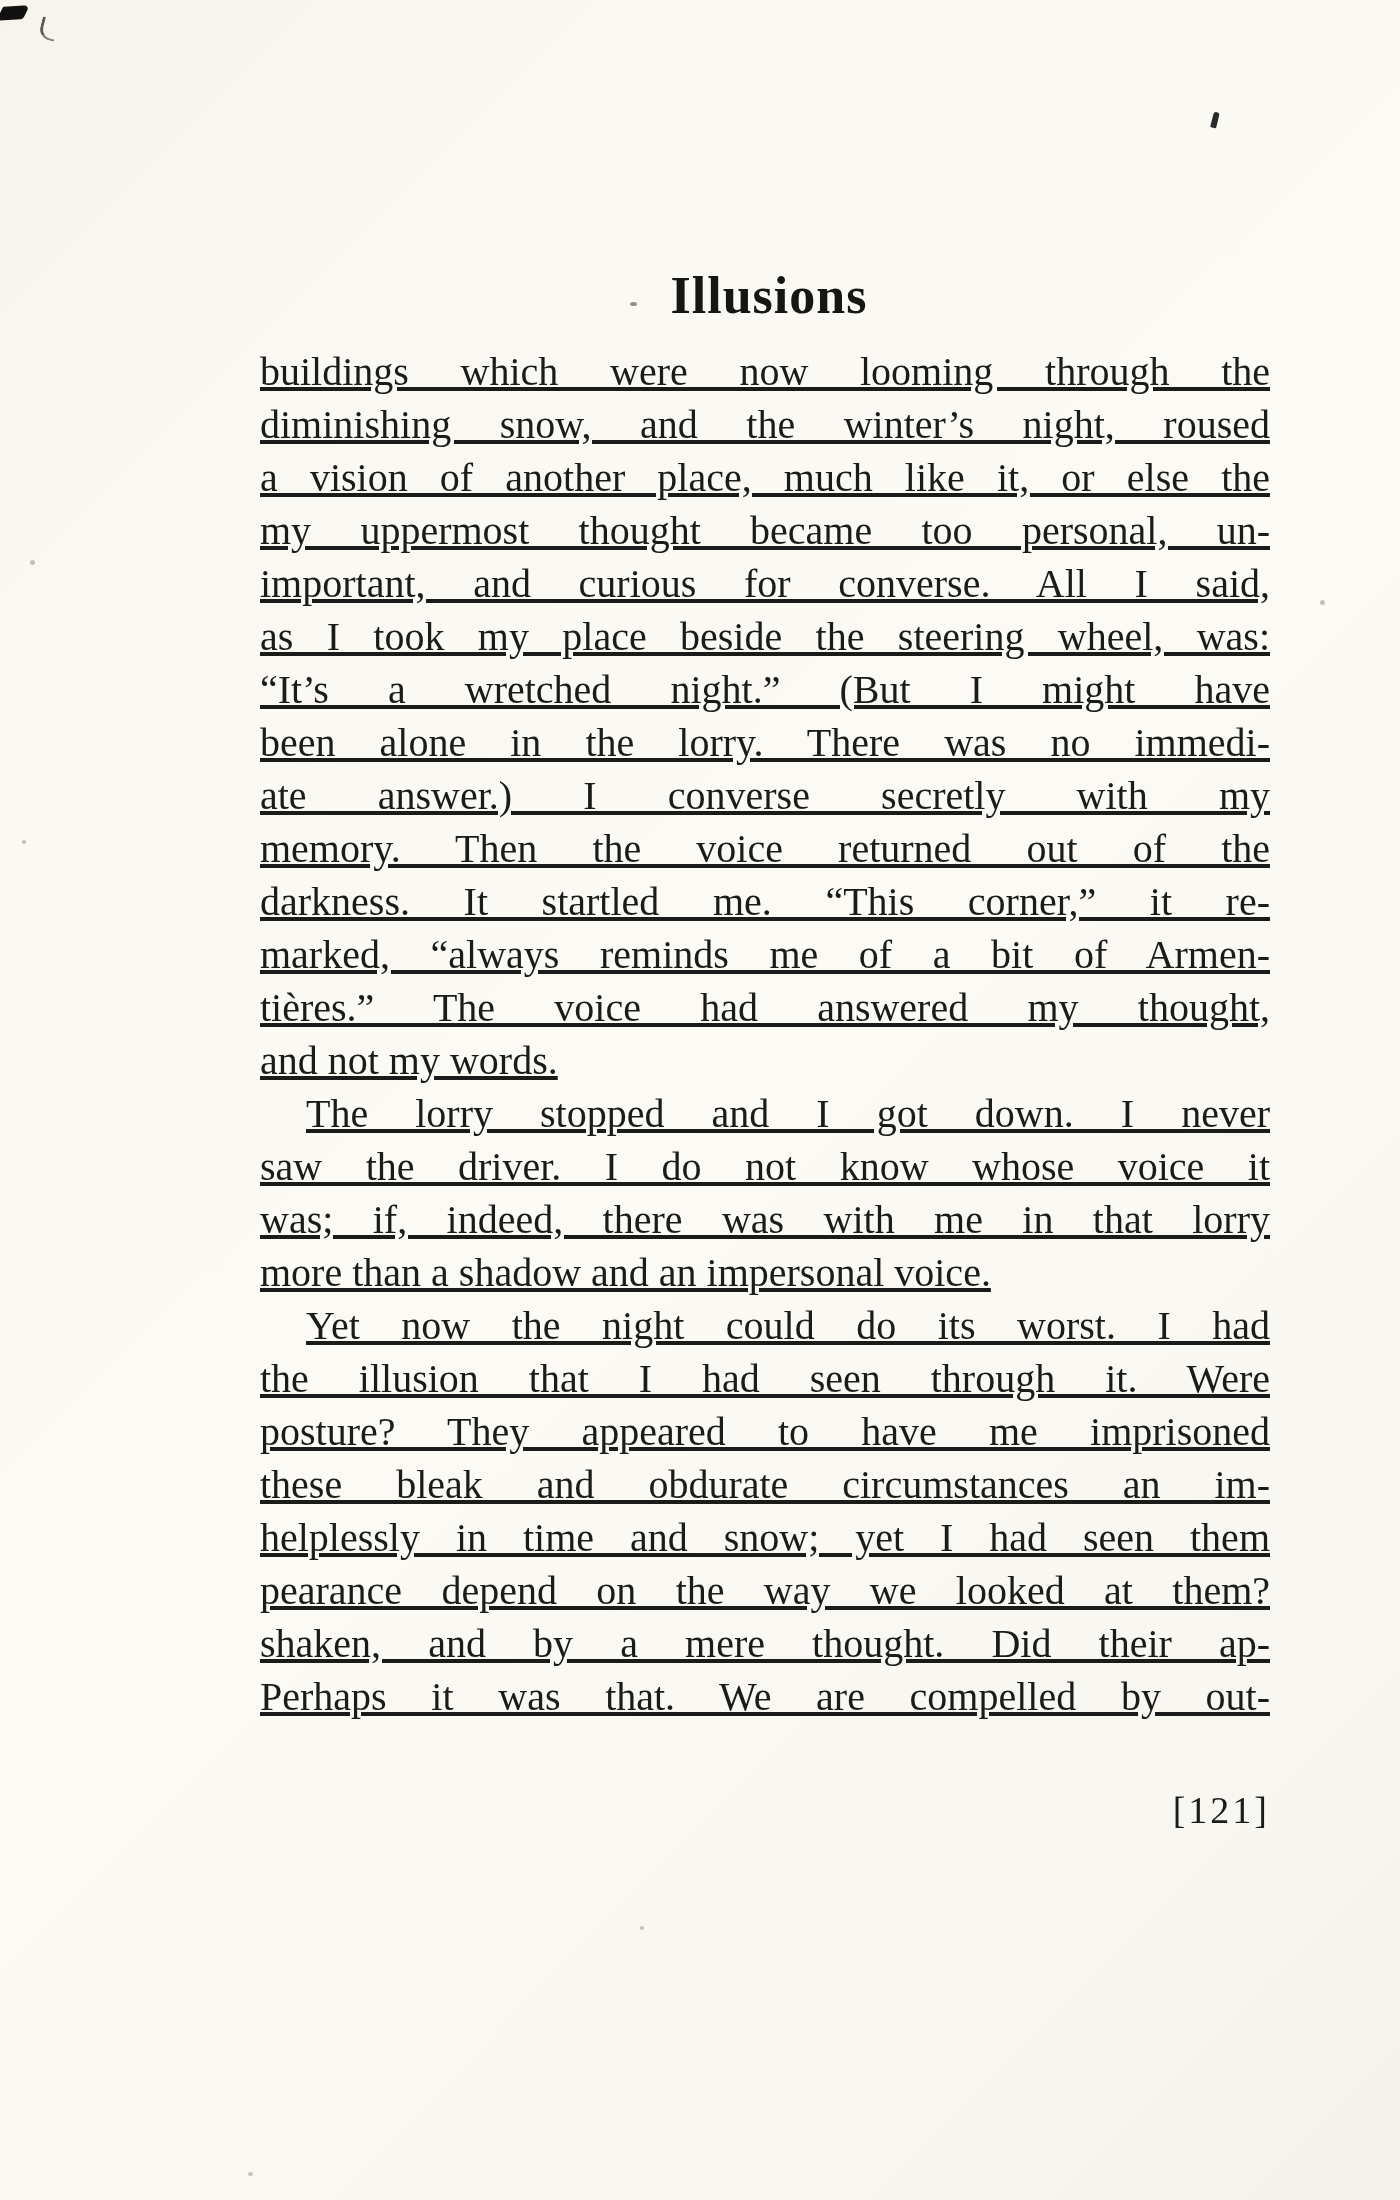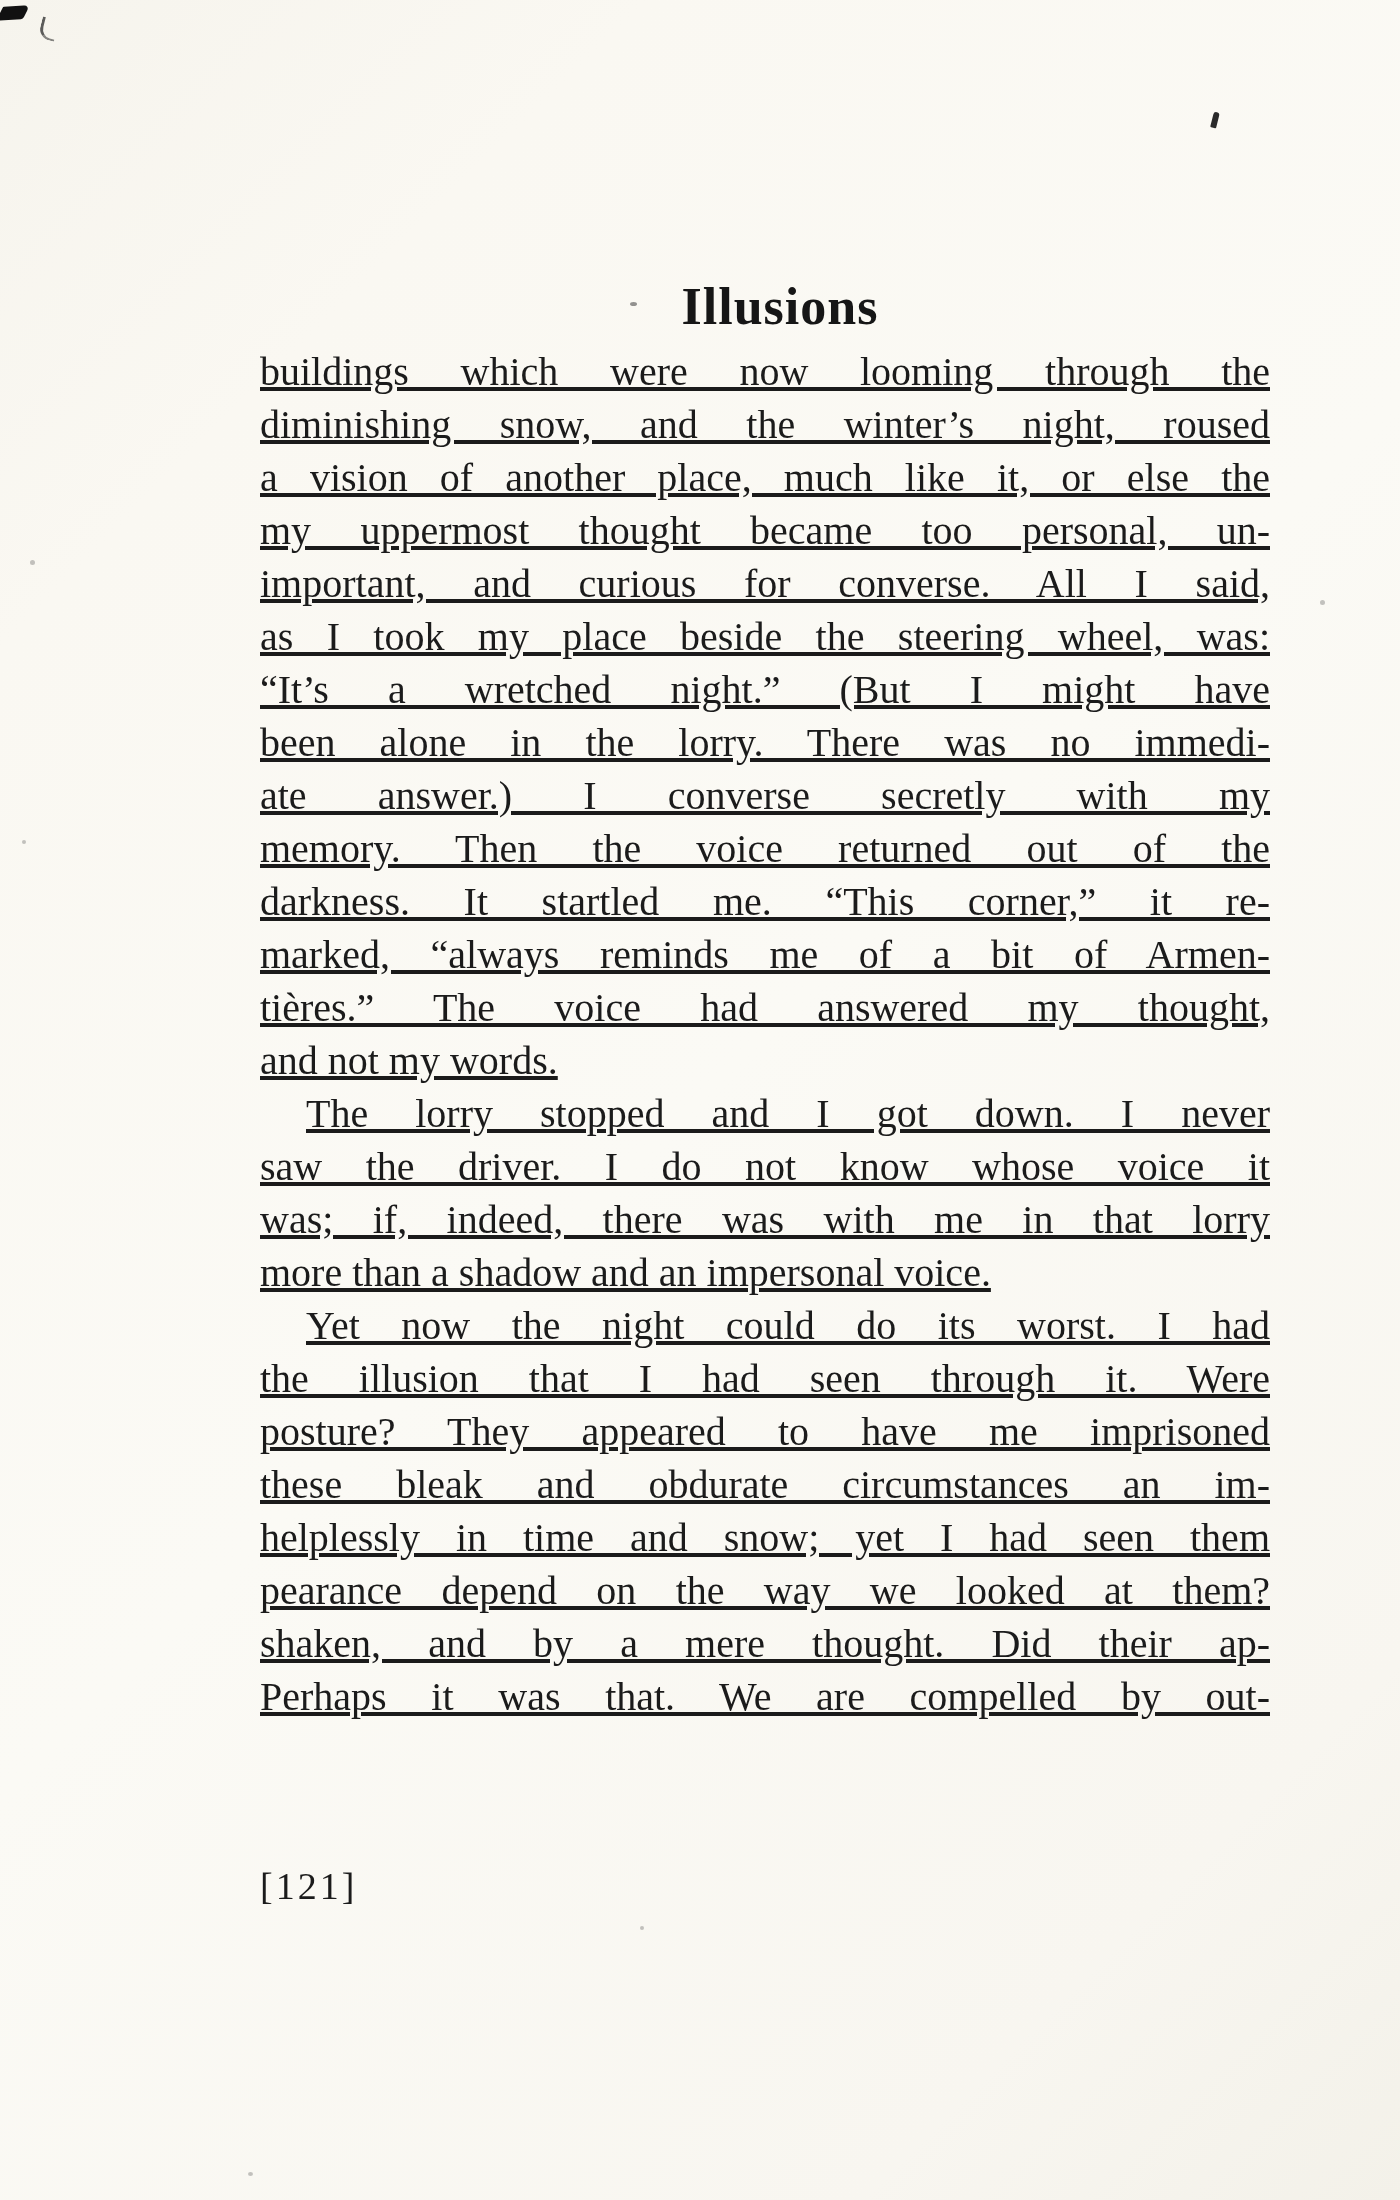--- a/index.html
+++ b/index.html
@@ -57,21 +57,21 @@
   .s3 { top: 600px; left: 1320px; width: 5px; height: 5px; }
   .s4 { top: 1926px; left: 640px; width: 4px; height: 4px; }
   .s5 { top: 2172px; left: 248px; width: 5px; height: 4px; }
 
   
   .title {
     position: absolute;
     top: 262px;
     left: 260px;
     width: 1010px;
-    margin: 15px;
+    margin: 4px;
     text-align: center;
     font-size: 52px;
     font-weight: 700;
     letter-spacing: 1px;
     color: #161616;
   }
   .text-body {
     position: absolute;
     top: 345px;
     left: 260px;
@@ -87,24 +87,24 @@
     text-decoration: underline;
   }
   .line.lastline {
     text-align-last: left;
   }
   .line.firstindent {
     text-indent: 46px;
   }
   .page-number {
     position: absolute;
-    top: 1864px;
+    top: 1788px;
     left: 260px;
     width: 1010px;
-    text-align: left;
+    text-align: right;
     font-size: 38px;
     letter-spacing: 3px;
     color: #1b1b1b;
   }
 </style>
 </head>
 <body>
 
 <div class="page">
 

